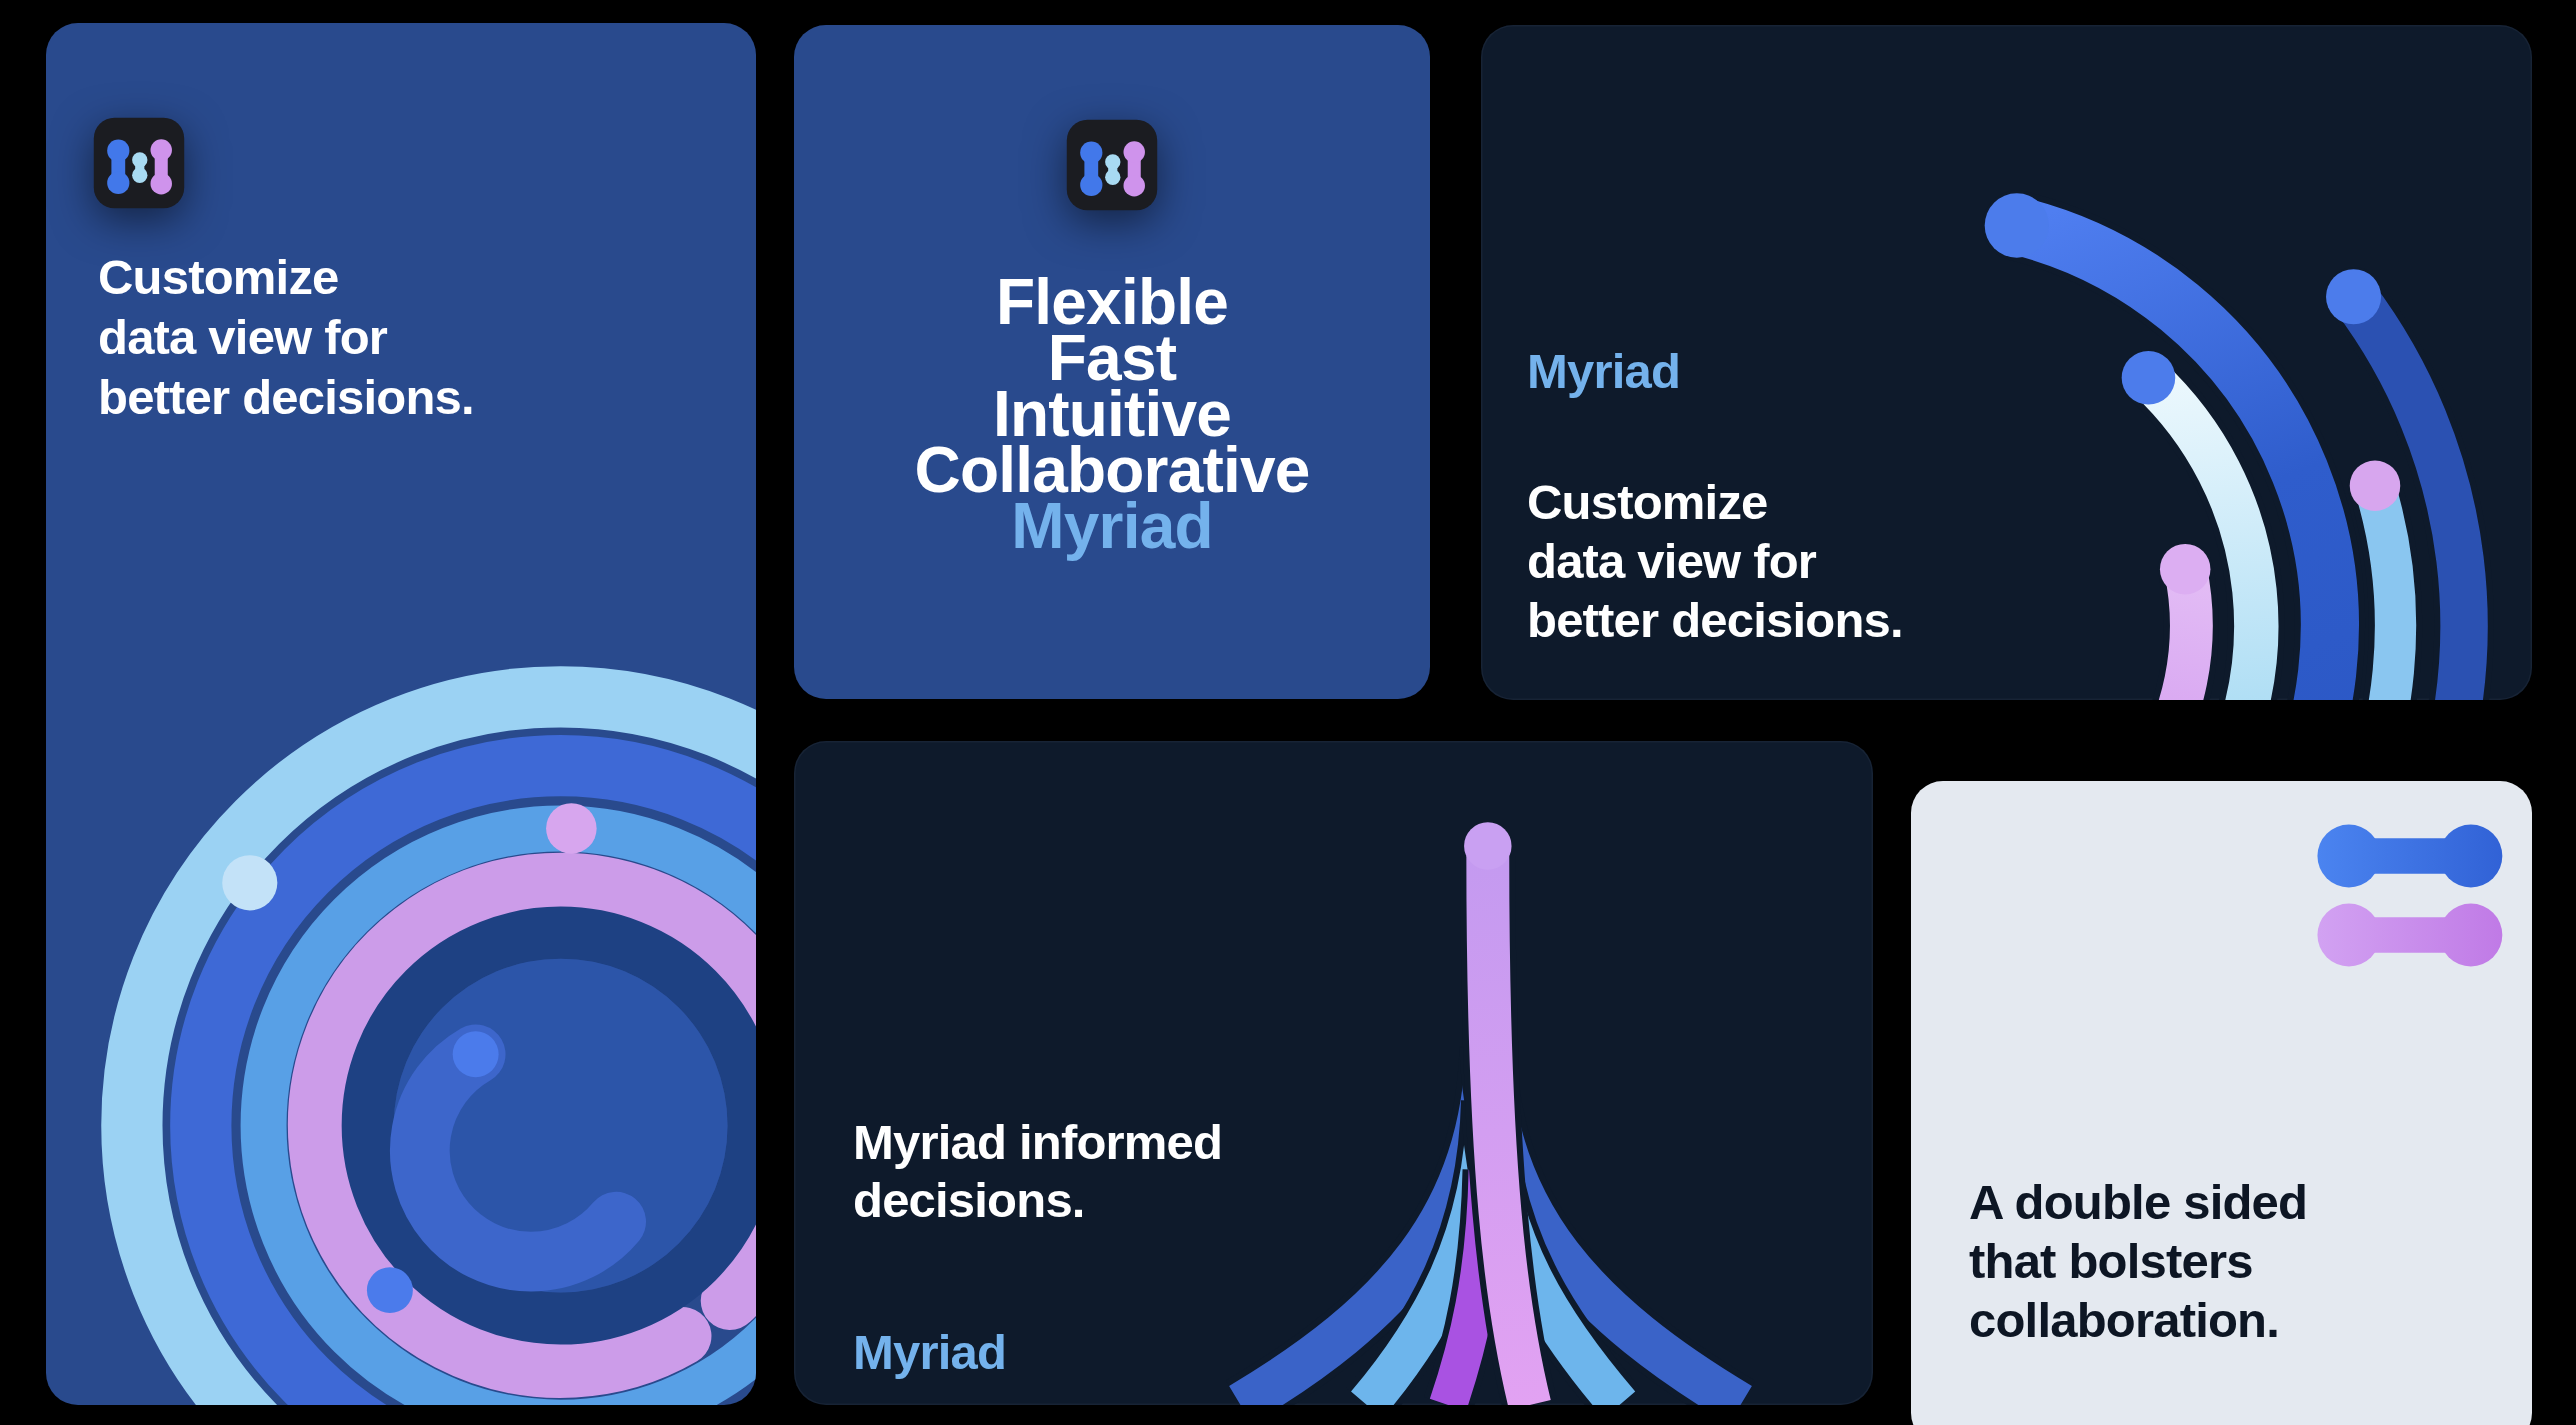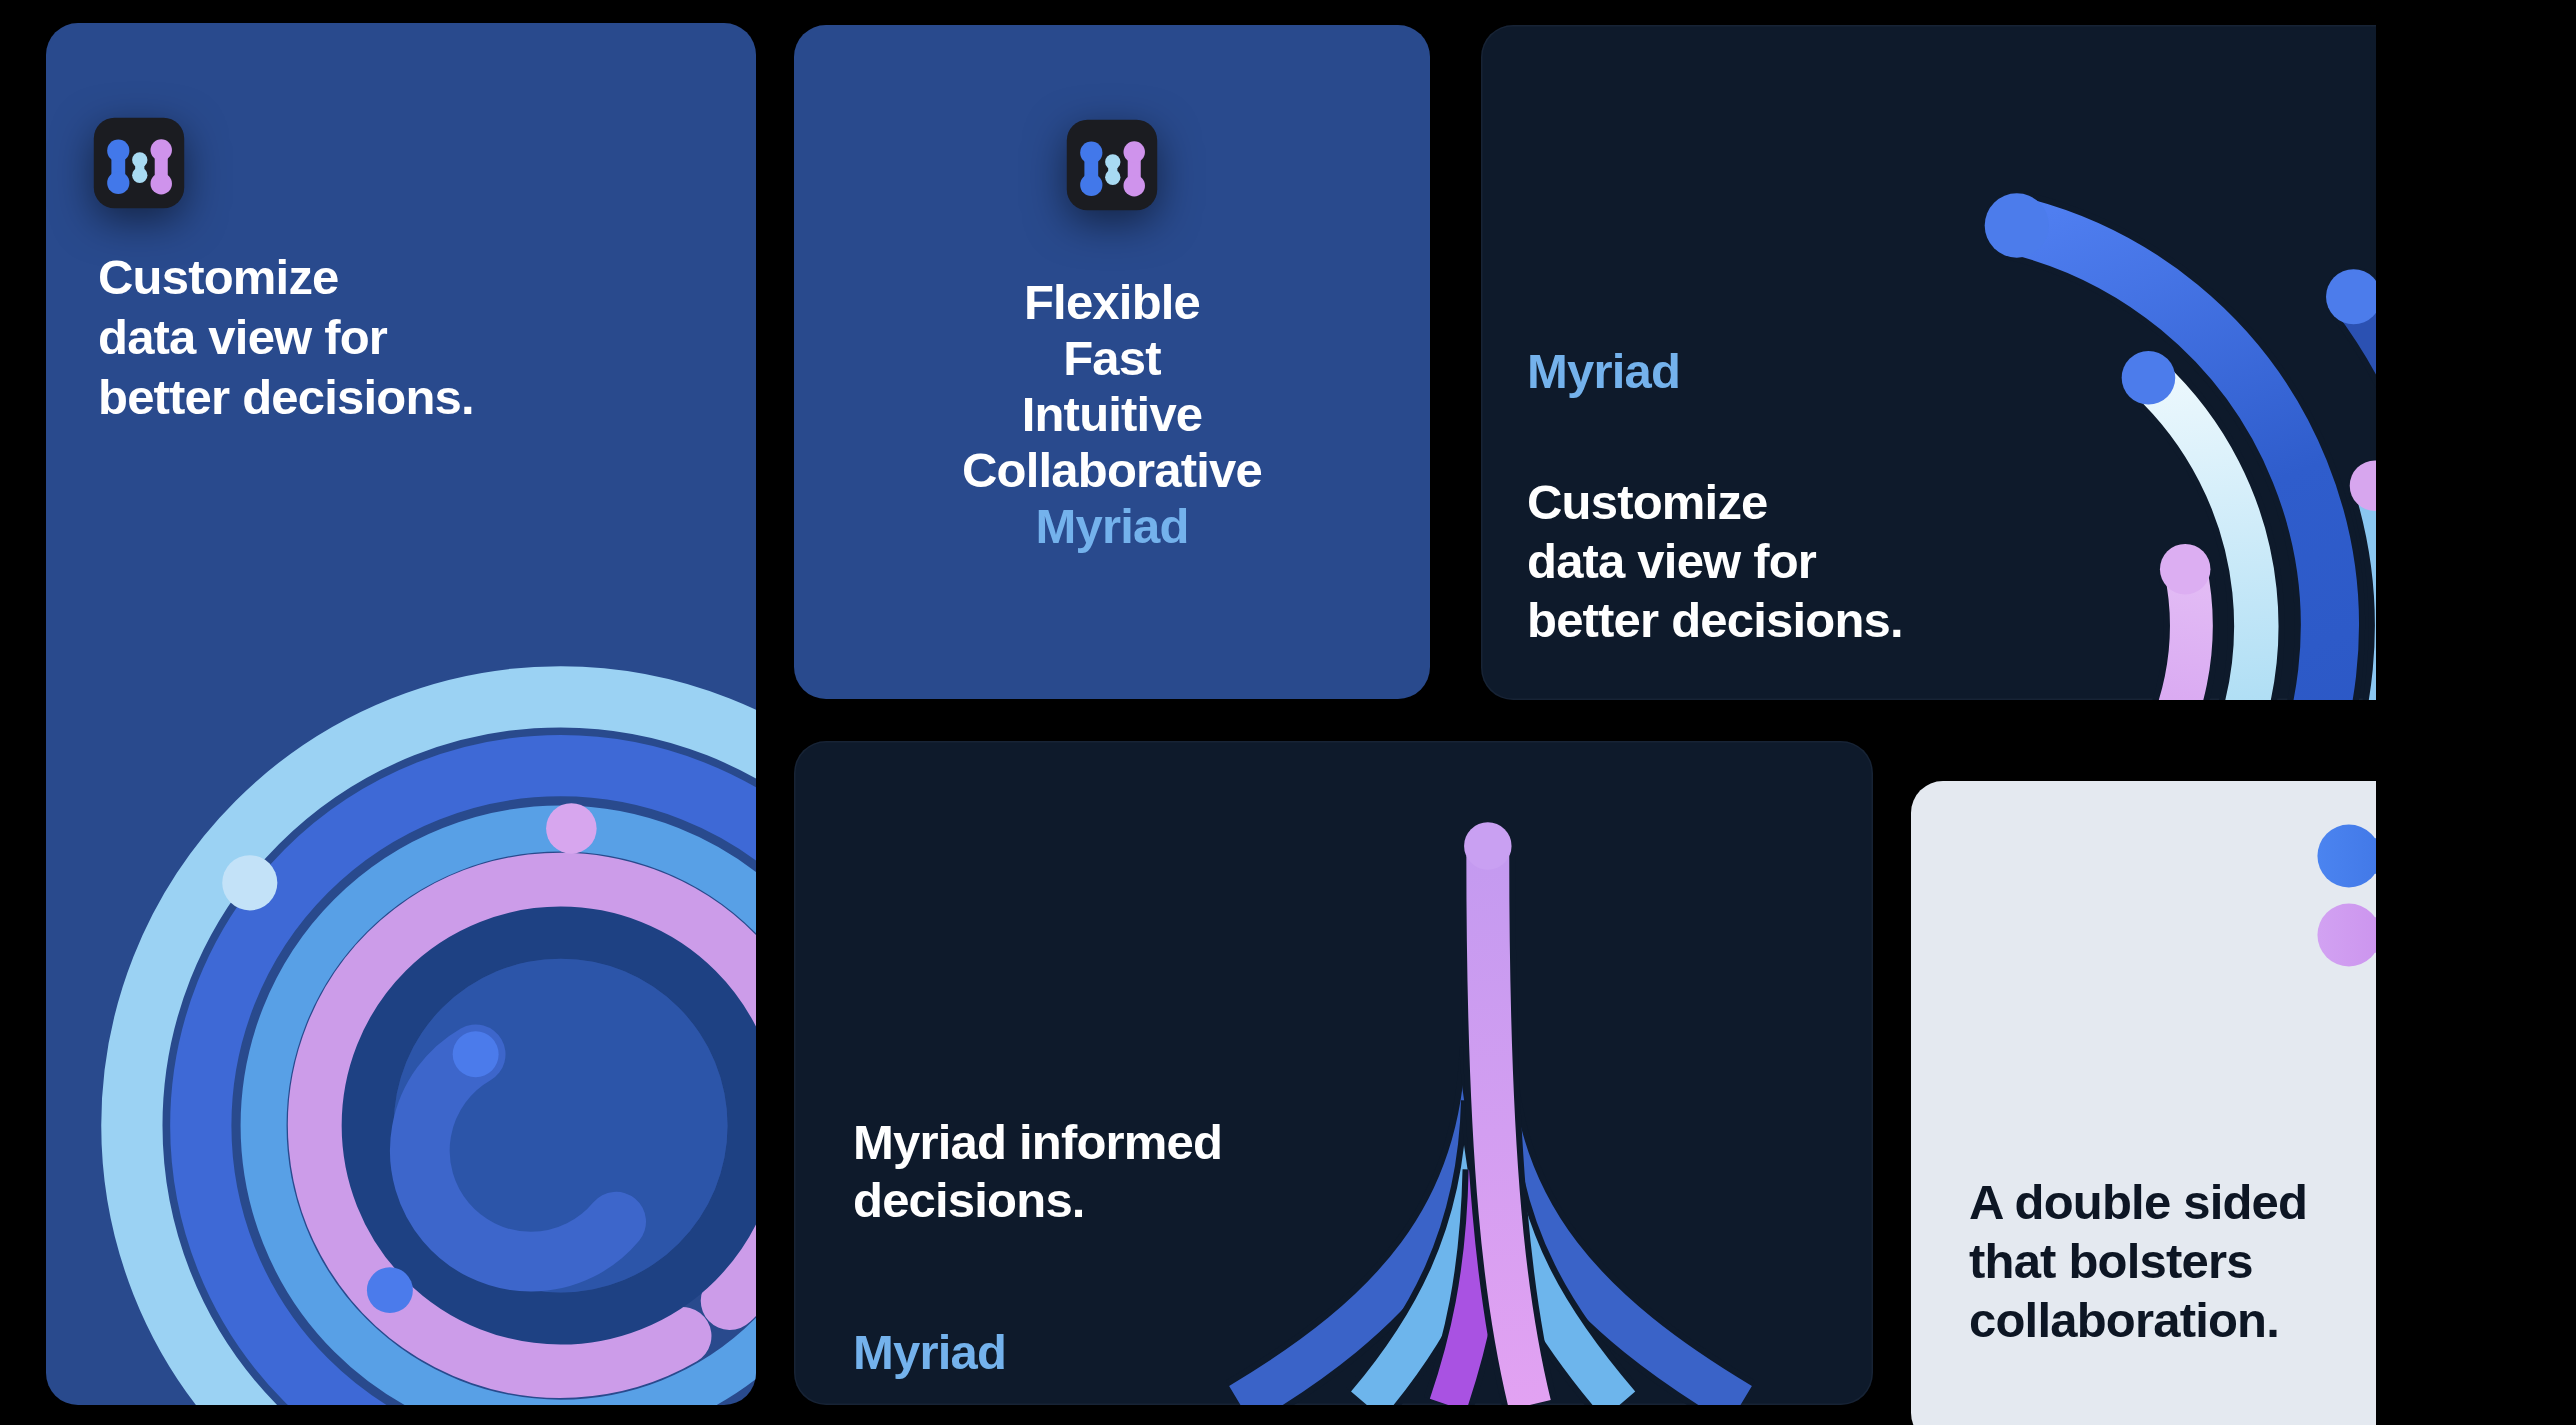--- a/index.html
+++ b/index.html
@@ -1,34 +1,34 @@
 <!DOCTYPE html>
 <html style="font-size:12.3px"><head>
 <meta charset="utf-8">
 <style>
   html,body{margin:0;padding:0;background:#000;}
-  .canvas{position:relative;width:2376px;height:1426px;background:#000;
-          font-family:"Liberation Sans",sans-serif;overflow:hidden;}
+  .canvas{position:relative;width:2576px;height:1426px;background:#000;
+          font-family:"Liberation Sans",sans-serif;overflow:hidden;border-radius:16px;}
   .card{position:absolute;border-radius:32px;overflow:hidden;}
   .card.blue{background:#294a8d;}
   .card.dark{background:#0e1a2b;box-shadow:inset 0 0 0 1.5px rgba(170,190,220,.06);}
   .card.light{background:#e4e9f0;}
   #card1{left:46px;top:23px;width:710px;height:1382px;}
   #card2{left:794px;top:24.5px;width:636px;height:674px;}
   #card3{left:1481px;top:24.5px;width:1051px;height:675px;}
   #card4{left:794px;top:741px;width:1079px;height:664px;}
   #card5{left:1911px;top:741px;width:621px;height:664px;margin-top:40px;}
   .art{position:absolute;left:0;top:0;width:100%;height:100%;display:block;}
   .headline{position:absolute;margin:0;font-weight:700;font-size:49px;line-height:60px;
             letter-spacing:-0.8px;color:#ffffff;}
   .headline span{display:block;}
   .headline.dark-text{color:#0d1624;}
   .brand-word{position:absolute;font-weight:700;font-size:49px;letter-spacing:-0.8px;color:#74b2ec;}
   .word-stack{position:absolute;left:0;right:0;top:249px;margin:0;text-align:center;
-              font-weight:700;font-size:49px;line-height:56px;letter-spacing:-0.8px;color:#fff;}
+              font-weight:700;font-size:64px;line-height:56px;letter-spacing:-0.8px;color:#fff;}
   .word-stack span{display:block;}
   .word-stack .accent{color:#74b2ec;}
   .app-icon{position:absolute;width:92px;height:92px;
             filter:drop-shadow(0 12.3px 20px rgba(0,0,0,.5));}
   #card1 .app-icon{left:47px;top:94px;}
   #card2 .app-icon{left:272px;top:94px;}
   #card1 .headline{left:52px;top:224px;}
   #card3 .brand-word{left:46px;top:318px;}
   #card3 .headline{left:46px;top:448px;line-height:59px;}
   #card4 .headline{left:59px;top:372px;line-height:58px;}

